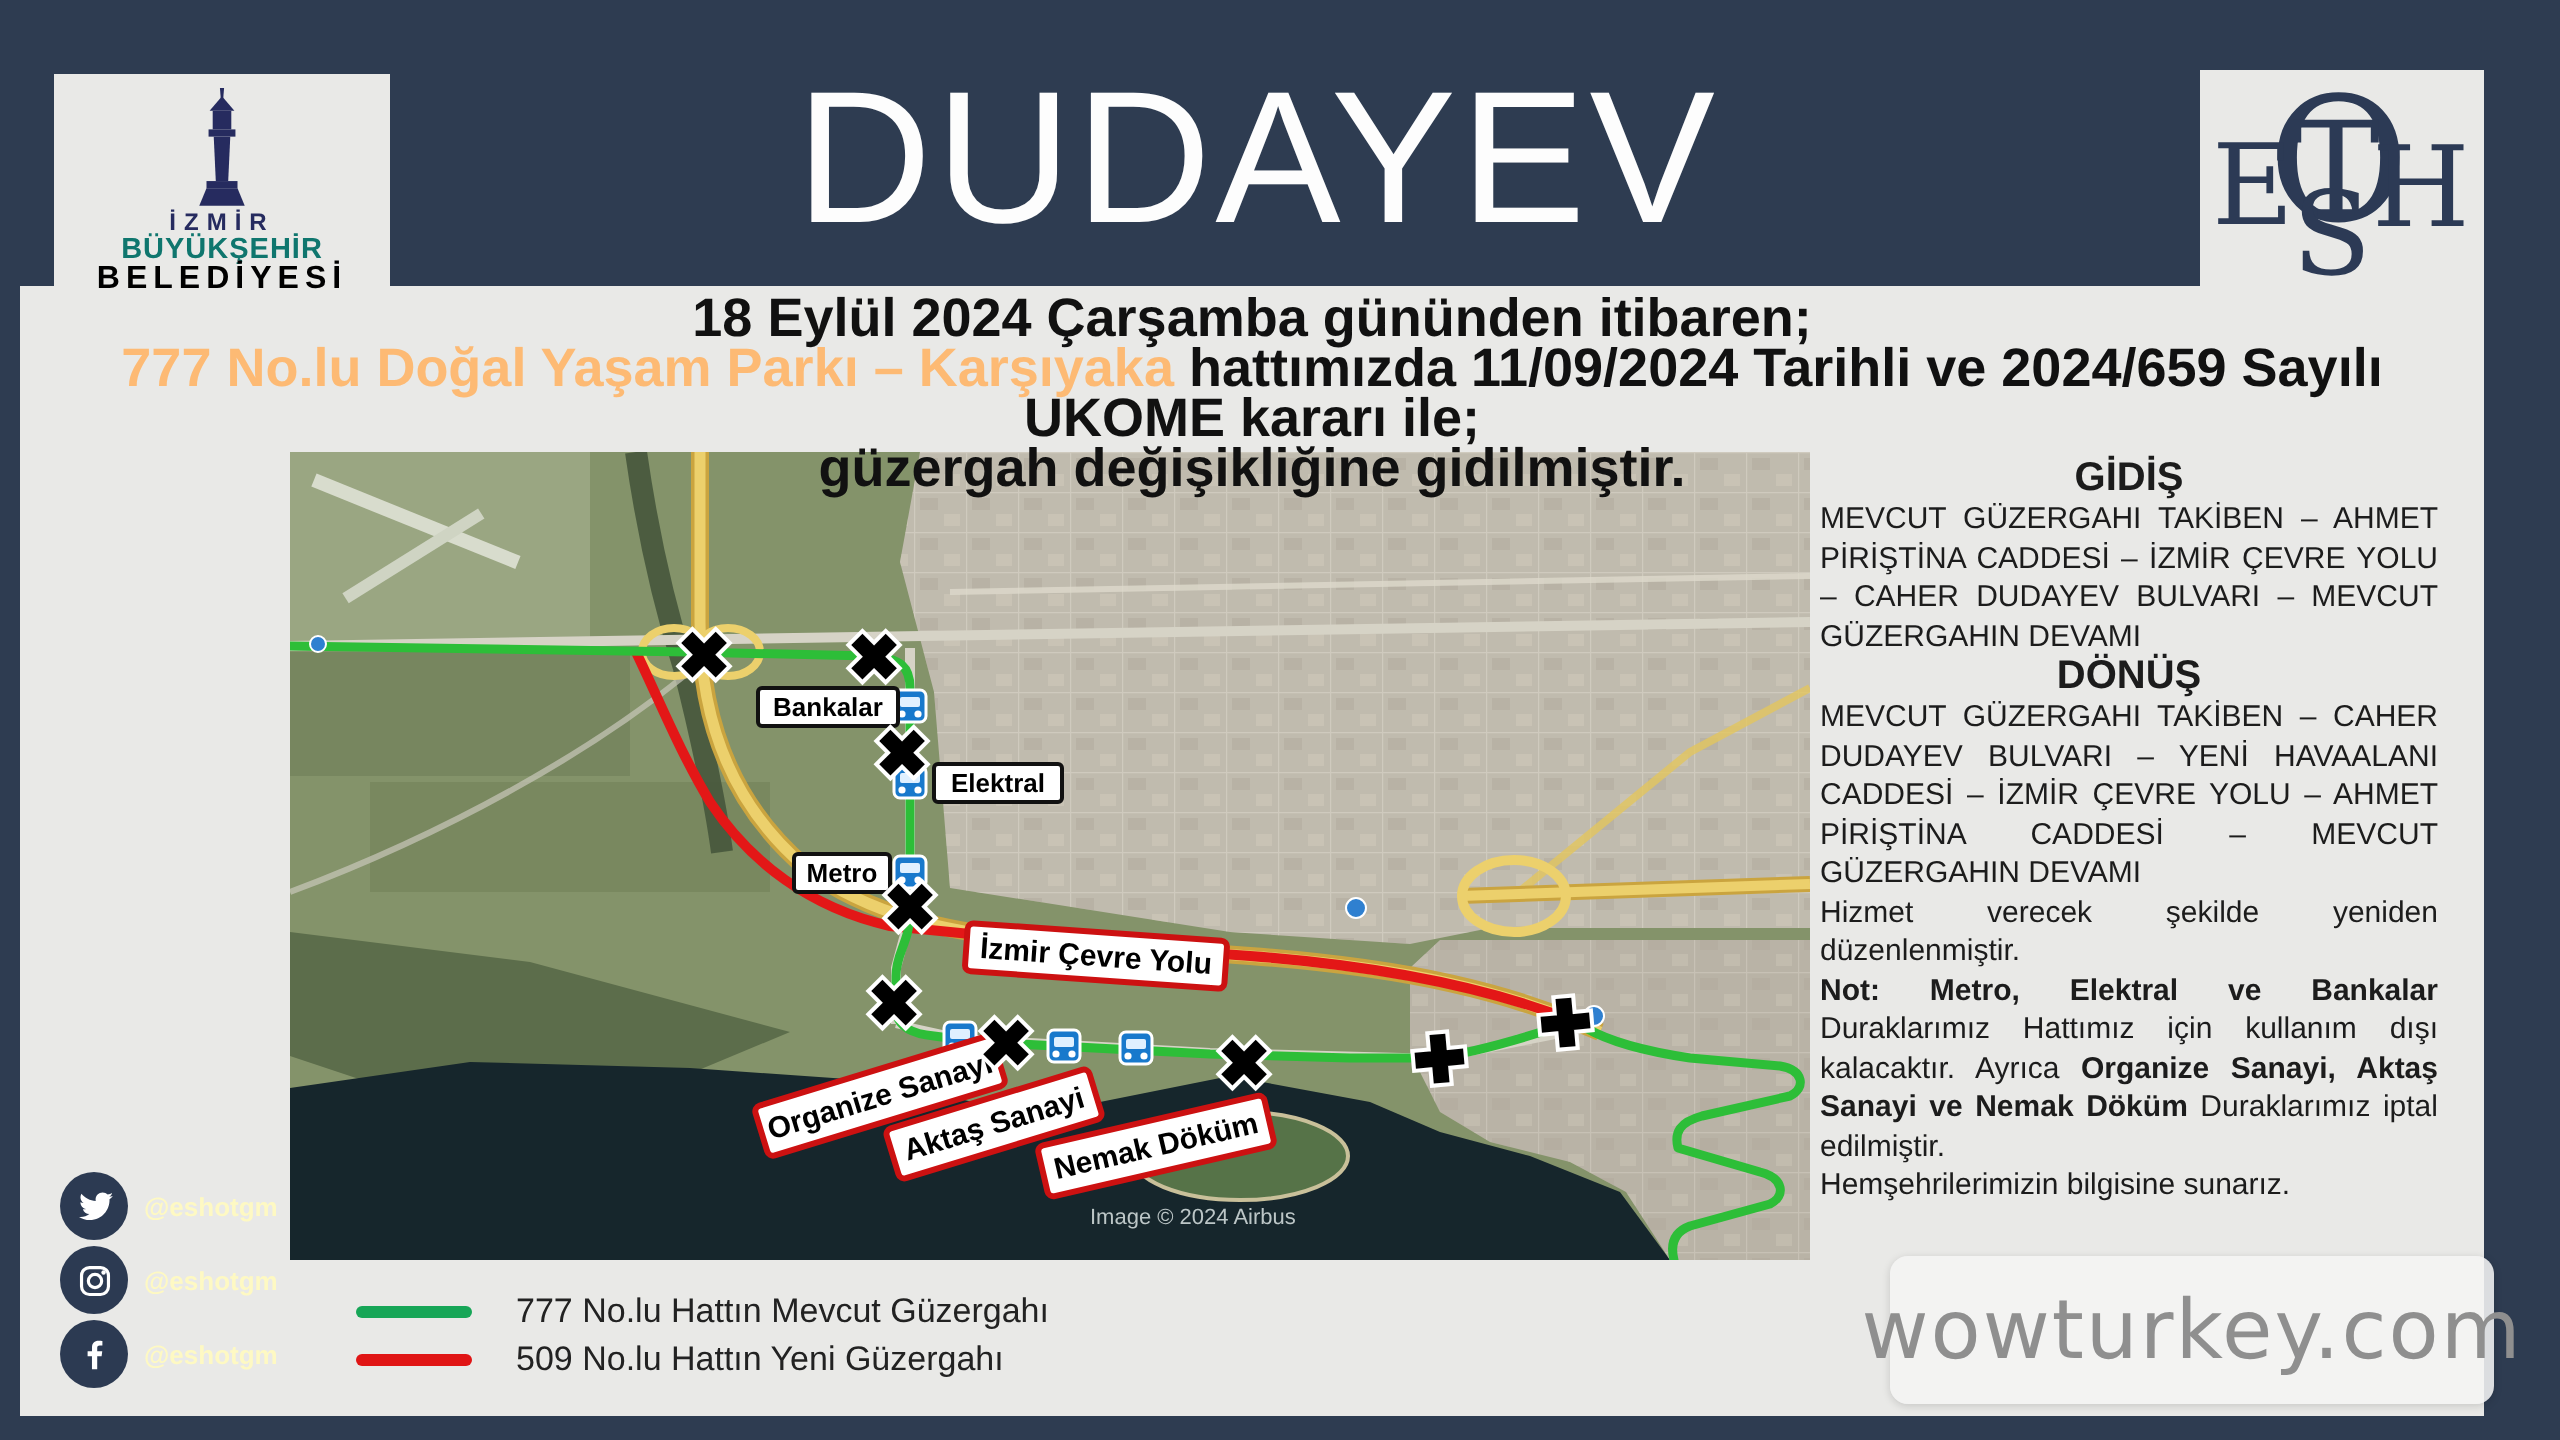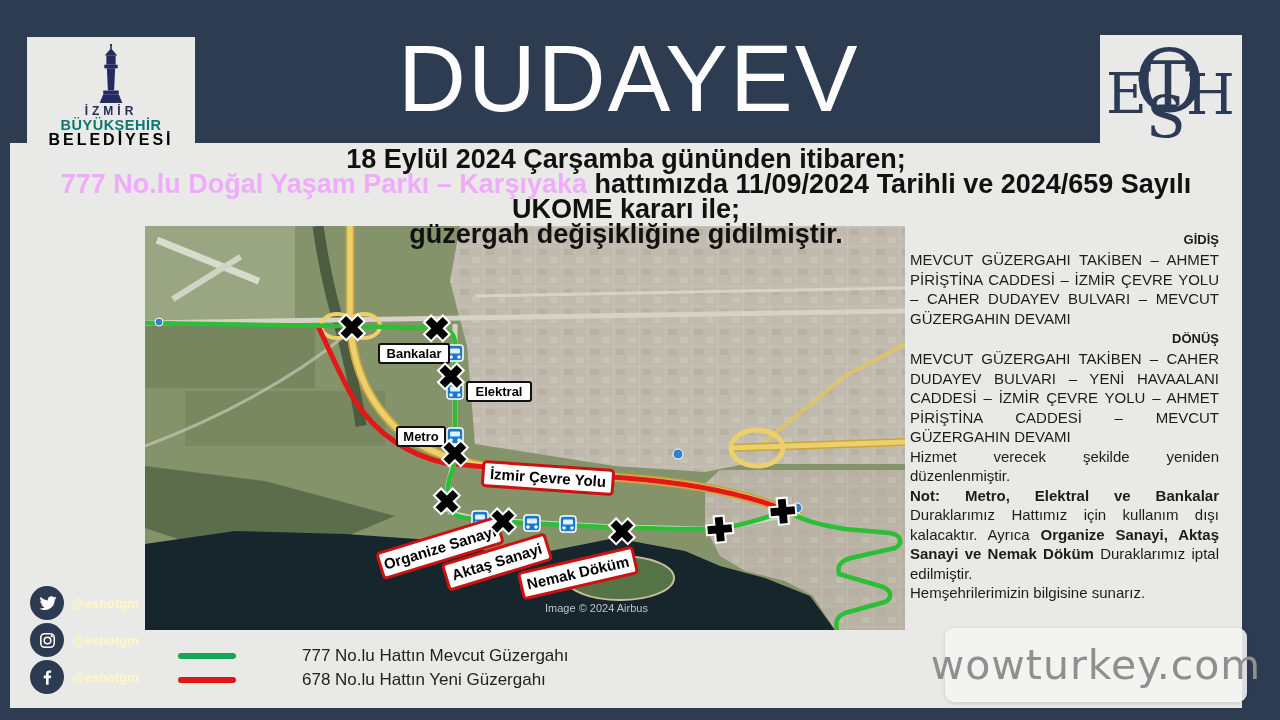--- a/index.html
+++ b/index.html
@@ -13,35 +13,35 @@
   .izm1{font-size:12px;letter-spacing:4px;color:#262b5f;font-weight:bold;line-height:13px;}
   .izm2{font-size:14.5px;letter-spacing:.5px;color:#0f766e;font-weight:bold;line-height:15px;}
   .izm3{font-size:16px;letter-spacing:3px;color:#000000;font-weight:bold;line-height:14px;}
   #eshot-logo{left:1100px;top:35px;width:142px;height:122px;}
   .mono{position:absolute;font-family:"DejaVu Serif",serif;color:#2c3a55;font-weight:400;}
   #duyuru{position:absolute;left:398px;top:30px;width:440px;text-align:center;
           font-size:94px;line-height:1.05;color:#fdfdfd;letter-spacing:2px;z-index:4;}
   
   #announce{position:absolute;left:10px;top:147px;width:1232px;text-align:center;
             font-weight:bold;font-size:27px;line-height:25px;z-index:3;}
-  #announce .red{color:#f0abfc;}
+  #announce .red{color:#fdba74;}
   
   #map{position:absolute;left:145px;top:226px;width:760px;height:404px;overflow:hidden;background:#84936a;}
   #map svg{display:block;}
   #map text{font-family:"Liberation Sans",sans-serif;}
   
   #panel{position:absolute;left:910px;top:229px;width:309px;font-size:15px;line-height:19.5px;
          color:#1c1c1c;text-align:justify;z-index:2;}
-  #panel h3{margin:0;font-size:13px;line-height:21px;font-weight:bold;text-align:right;}
+  #panel h3{margin:0;font-size:20px;line-height:21px;font-weight:bold;text-align:center;}
   #panel p{margin:0;}
   #panel .gap{margin-top:0;}
   .b{font-weight:bold;}
   
   #legend{position:absolute;left:178px;top:644px;z-index:2;}
-  .leg-row{display:flex;align-items:center;height:24px;gap:44px;}
+  .leg-row{display:flex;align-items:center;height:24px;}
   .swatch{width:58px;height:6px;border-radius:3px;margin-right:22px;}
   .swatch.green{background:#17a657;}
   .swatch.red{background:#e01515;}
   .leg-label{font-size:17px;color:#222;}
   
   #social{position:absolute;left:30px;top:586px;z-index:2;}
   .soc-row{display:flex;align-items:center;margin-bottom:3px;}
   .soc-circle{width:34px;height:34px;border-radius:50%;background:#2c3a52;display:flex;
               align-items:center;justify-content:center;margin-right:8px;}
   .soc-handle{font-size:13px;font-weight:bold;color:#fef9c3;}
@@ -247,21 +247,21 @@
     <p class="gap">Hemşehrilerimizin bilgisine sunarız.</p>
   </div>
 
   <div id="legend">
     <div class="leg-row">
       <div class="swatch green"></div>
       <div class="leg-label">777  No.lu Hattın Mevcut Güzergahı</div>
     </div>
     <div class="leg-row">
       <div class="swatch red"></div>
-      <div class="leg-label">678  No.lu Hattın Yeni Güzergahı</div>
+      <div class="leg-label">509  No.lu Hattın Yeni Güzergahı</div>
     </div>
   </div>
 
   <div id="social">
     <div class="soc-row">
       <div class="soc-circle">
         <svg width="19" height="19" viewBox="0 0 24 24">
             <path fill="#fff" d="M23.44 4.83c-.8.37-1.66.62-2.56.73.92-.55 1.63-1.43 1.96-2.48-.86.51-1.82.88-2.83 1.08C19.2 3.3 18.04 2.8 16.77 2.8c-2.43 0-4.4 1.97-4.4 4.4 0 .34.04.68.11 1-3.65-.18-6.89-1.93-9.06-4.59-.38.65-.6 1.41-.6 2.21 0 1.53.78 2.87 1.96 3.66-.72-.02-1.4-.22-1.99-.55v.06c0 2.13 1.52 3.91 3.53 4.31-.37.1-.76.15-1.16.15-.28 0-.56-.02-.83-.07.56 1.75 2.18 3.02 4.1 3.05-1.5 1.18-3.4 1.88-5.46 1.88-.35 0-.7-.02-1.05-.06 1.95 1.25 4.26 1.98 6.74 1.98 8.09 0 12.51-6.7 12.51-12.51l-.01-.57c.86-.62 1.6-1.39 2.19-2.27z"></path>
           </svg>
       </div>

